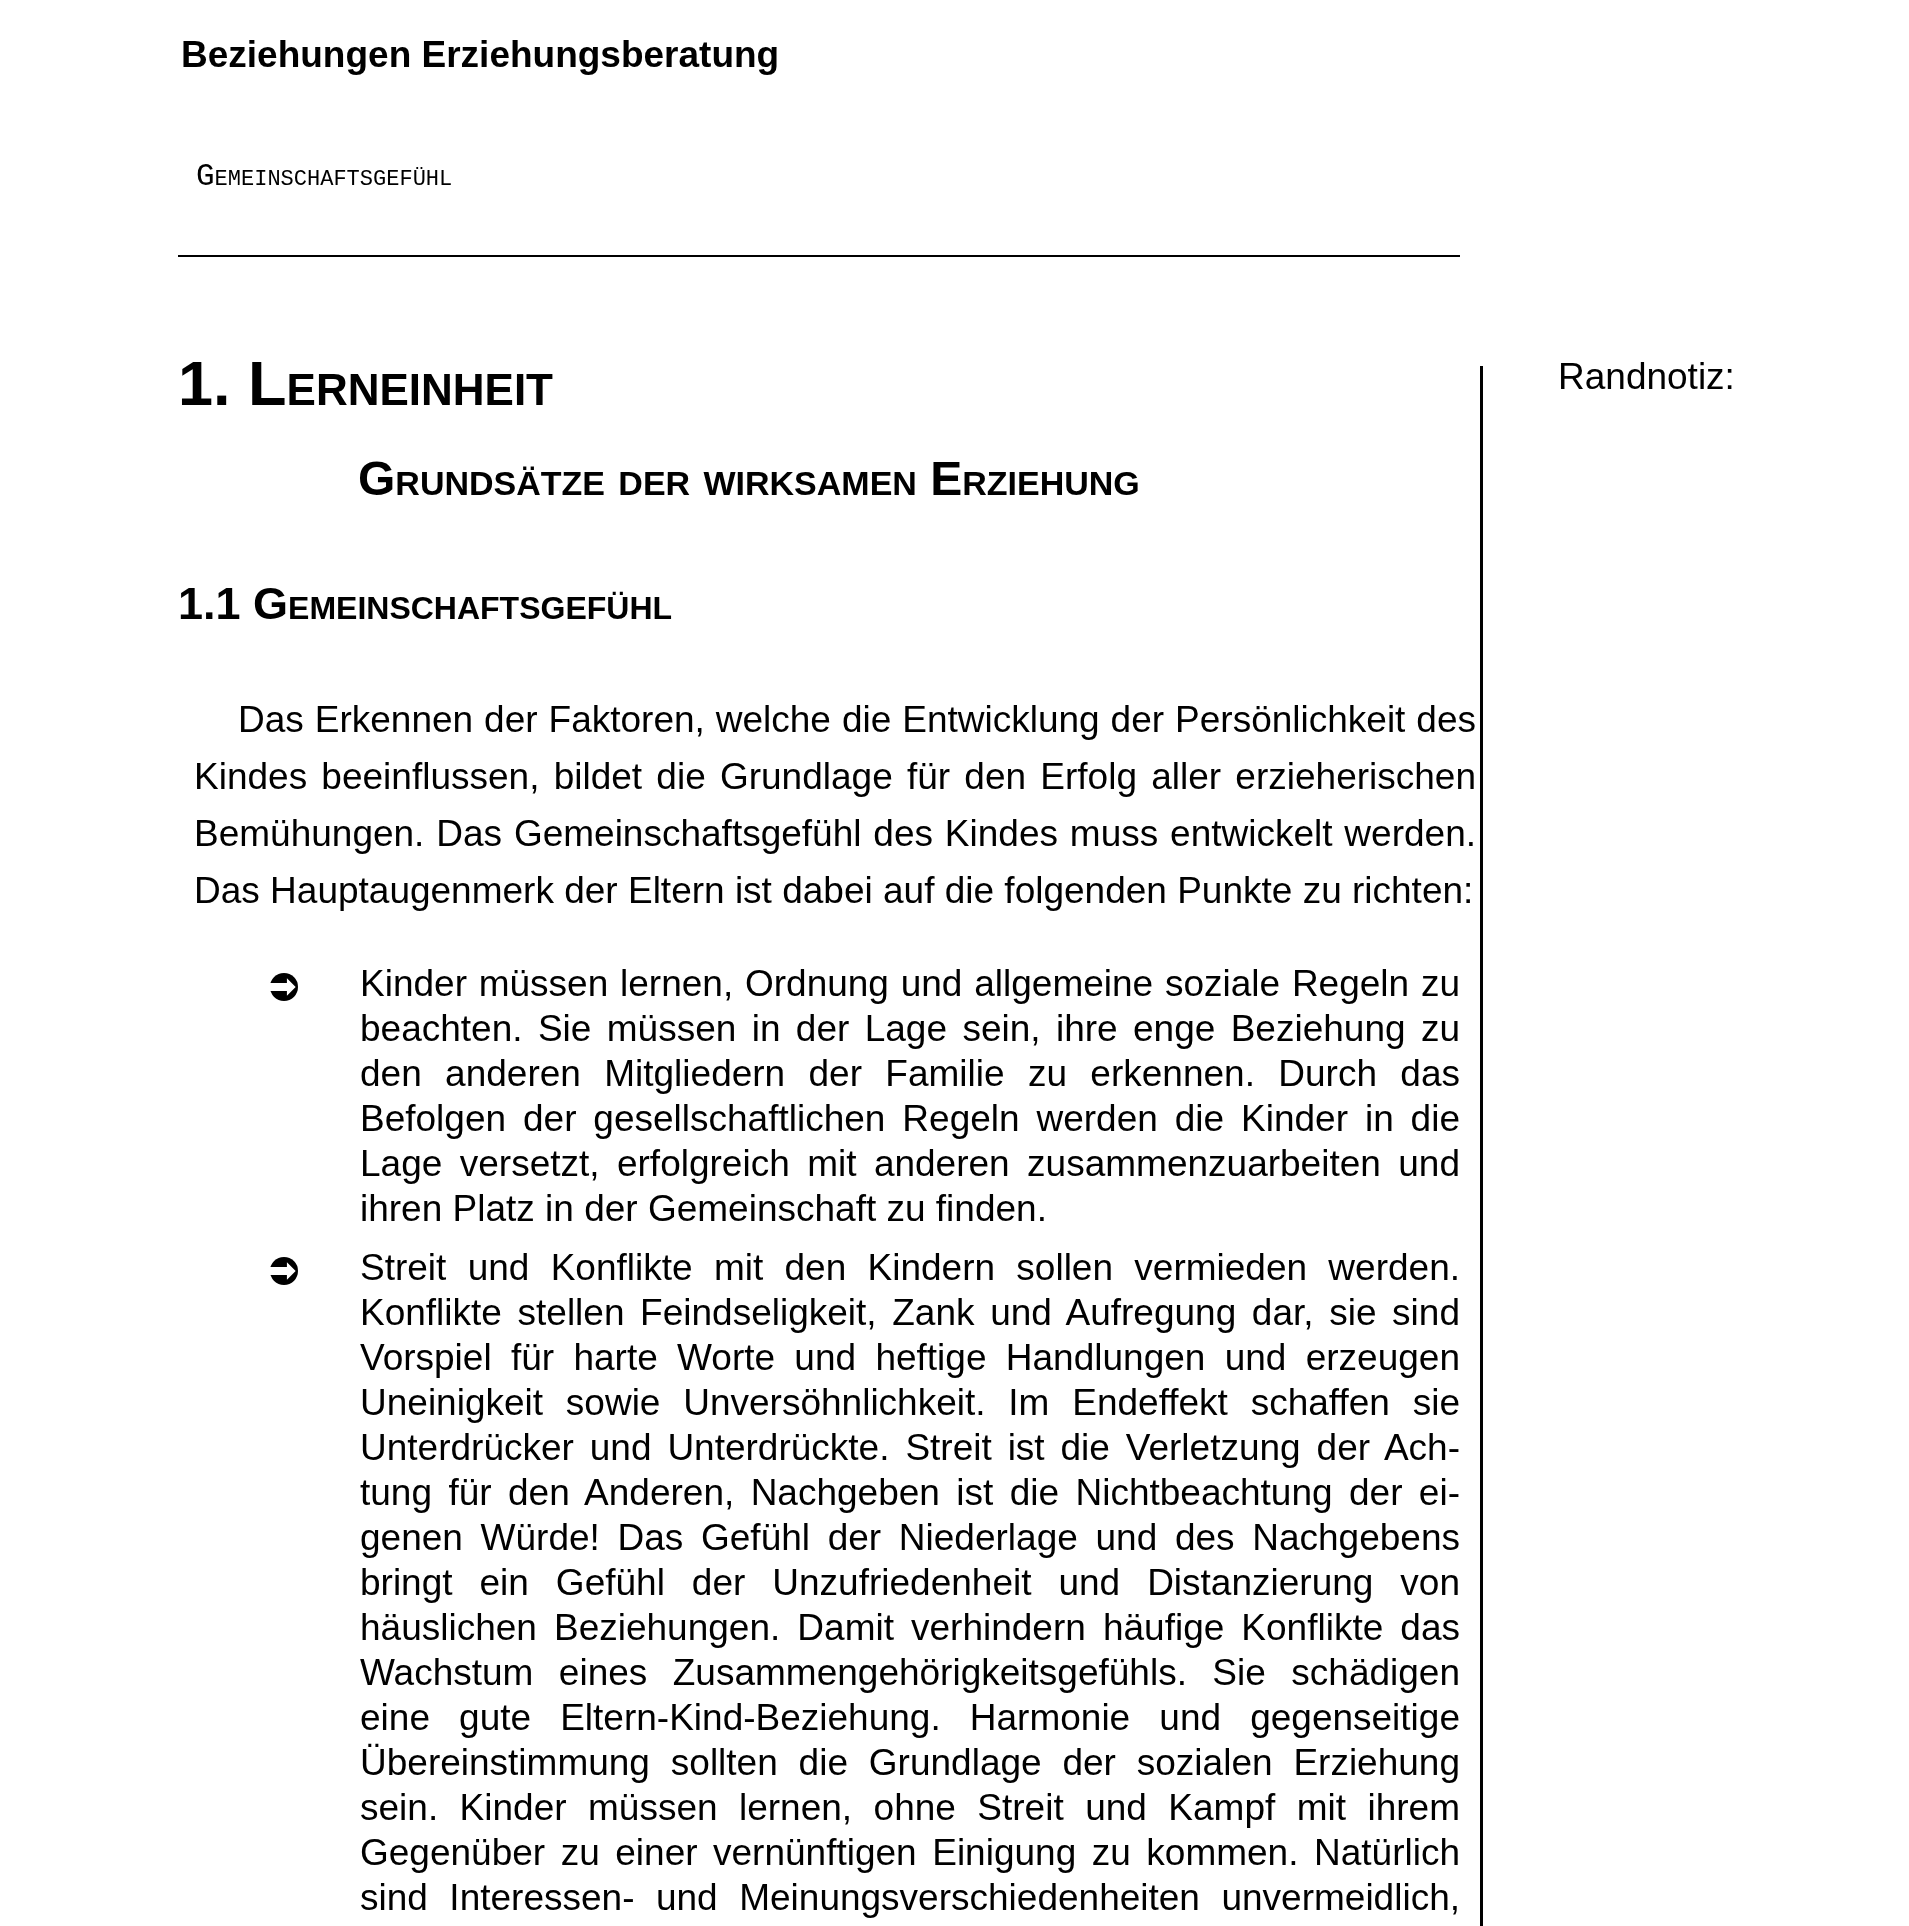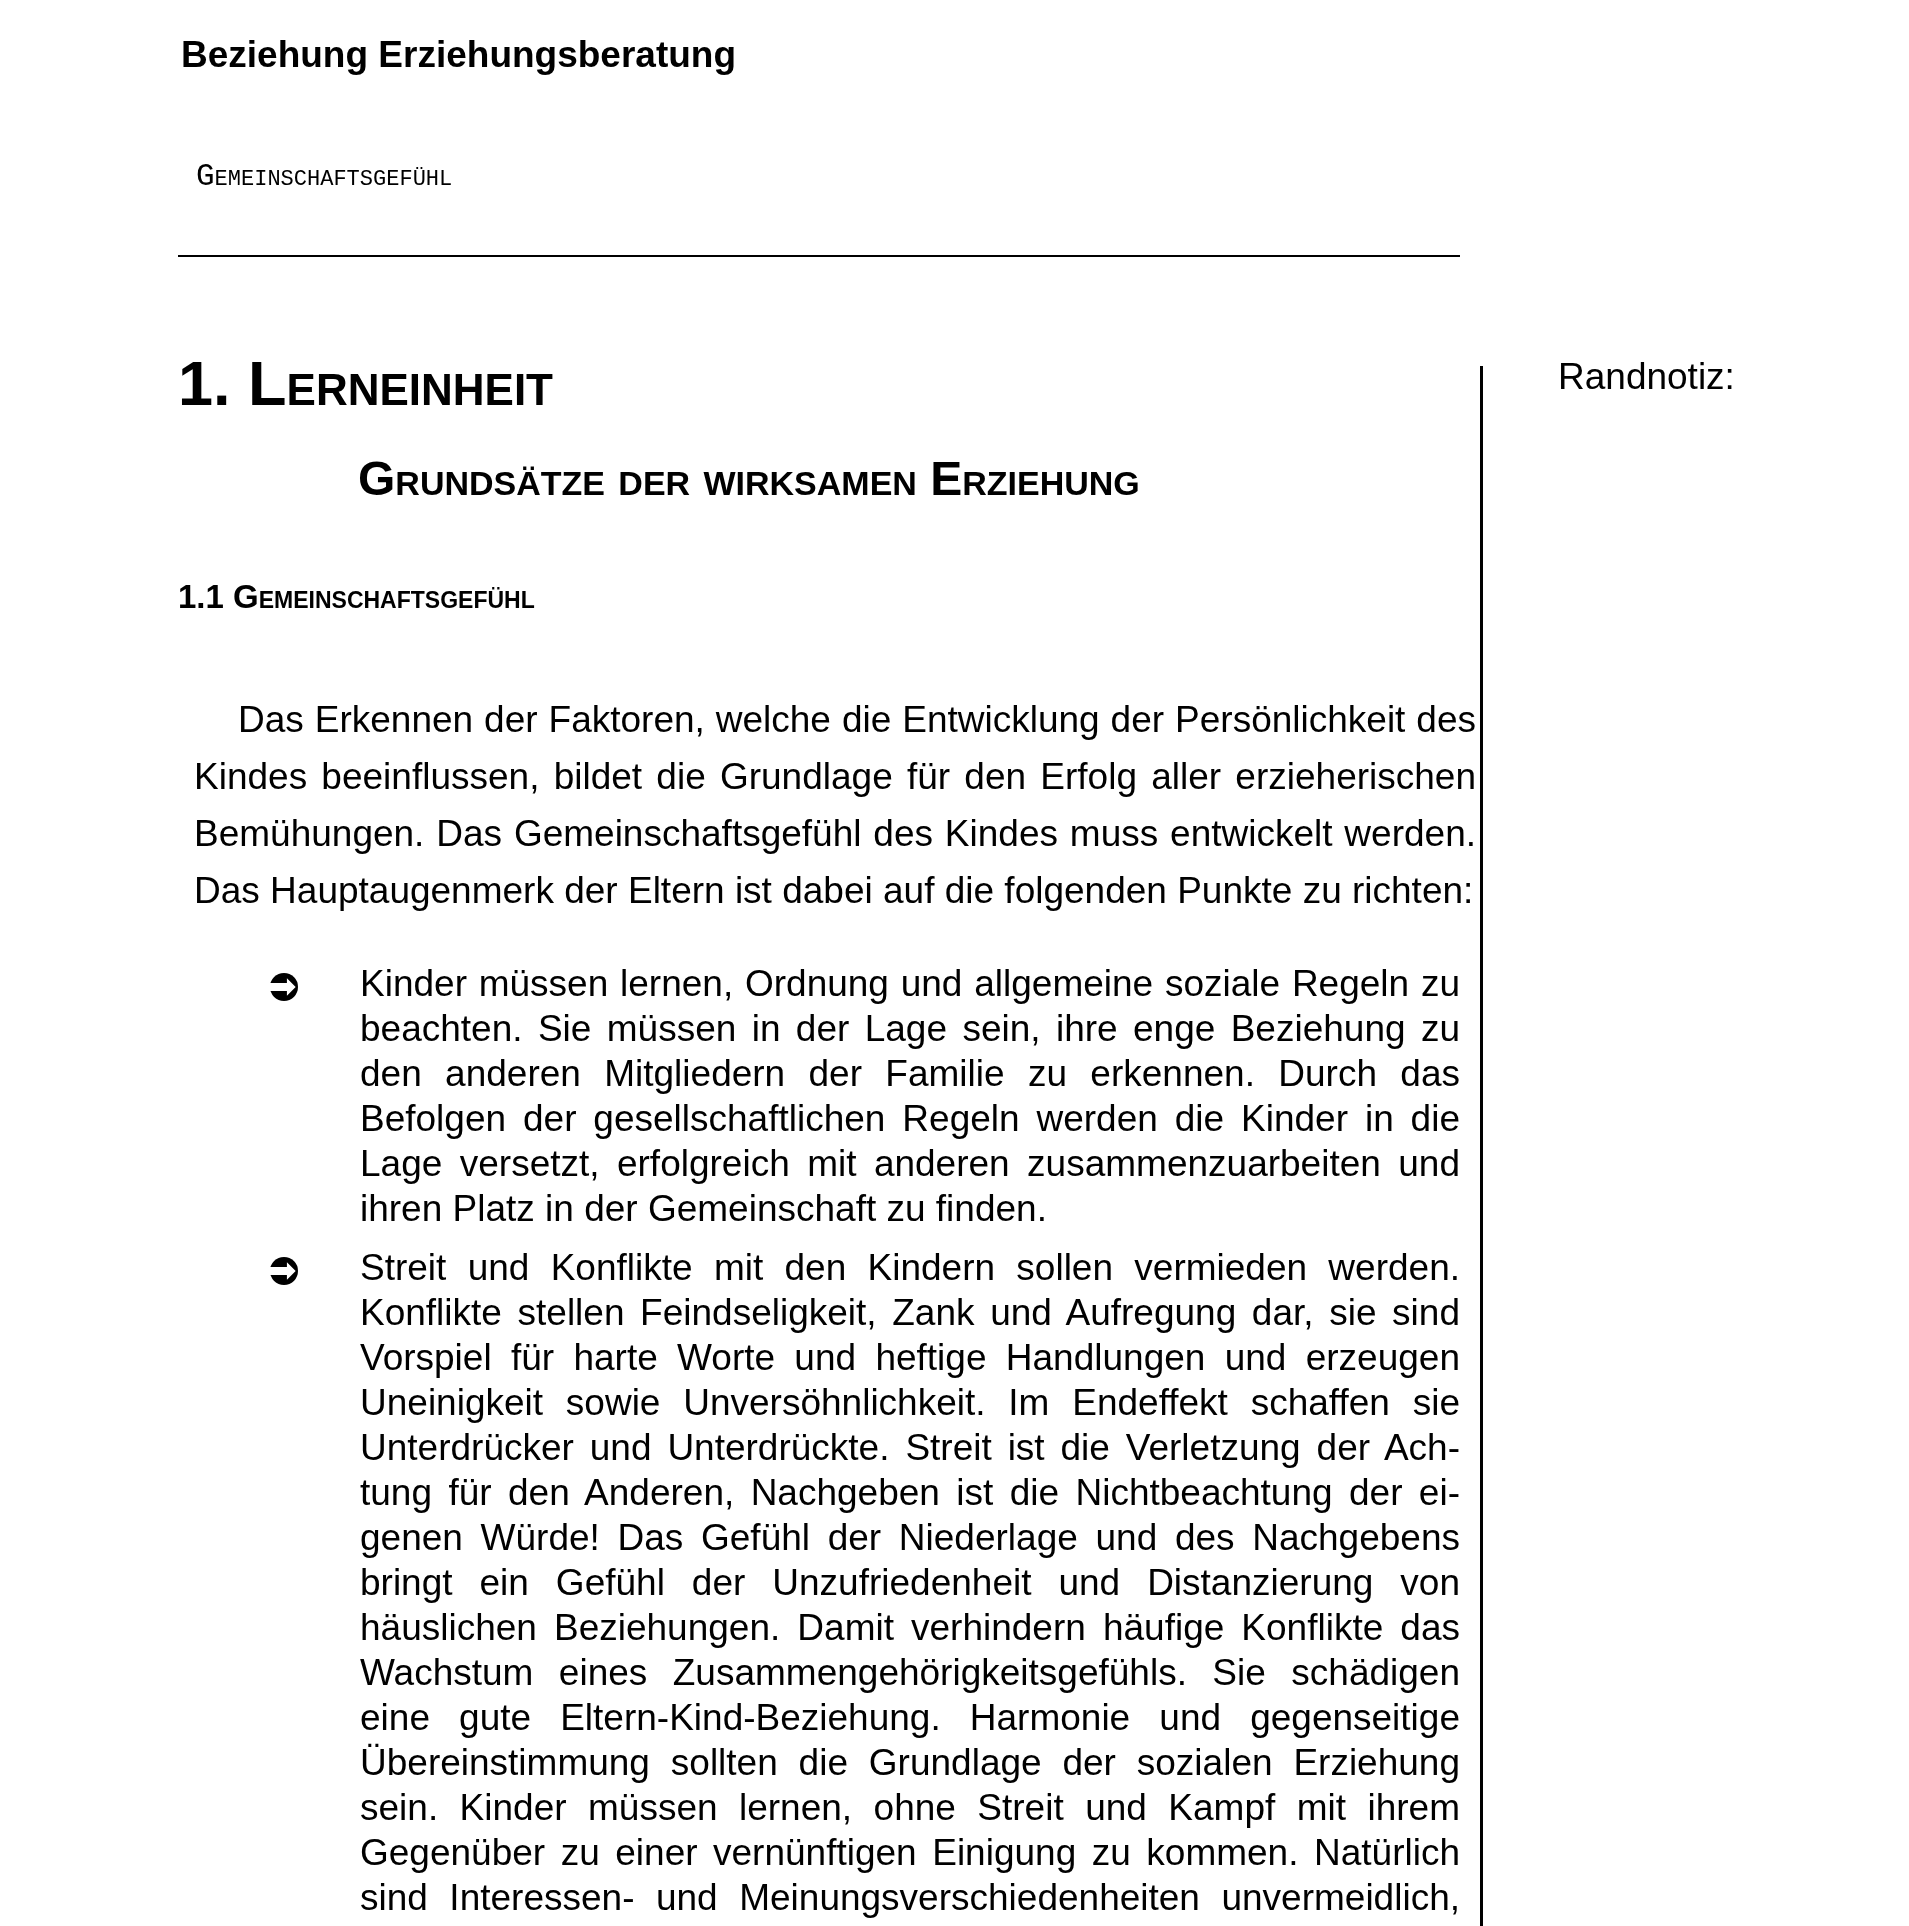--- a/index.html
+++ b/index.html
@@ -5,30 +5,30 @@
   html, body { margin: 0; padding: 0; background: #ffffff; }
   body { width: 1910px; height: 2703px; position: relative; overflow: hidden; font-family: "Liberation Sans", sans-serif; color: #000; }
   .abs { position: absolute; }
   .running-title { left: 181px; top: 34px; font-size: 37px; font-weight: bold; }
   .running-section { left: 196px; top: 159px; font-size: 31px; font-variant: small-caps; letter-spacing: 0px; font-family: Liberation Mono, monospace; }
   .header-rule { left: 178px; top: 255px; width: 1282px; height: 2.3px; background: #000; }
   .vrule { left: 1480px; top: 366px; width: 3.1px; height: 2225px; background: #000; }
   .randnotiz { left: 1514px; top: 356px; font-size: 37px; margin-left: 44px; }
   .chapter-title { left: 178px; top: 347px; font-size: 63px; font-weight: bold; font-variant: small-caps; }
   .chapter-subtitle { left: 358px; top: 451px; font-size: 48px; font-weight: bold; font-variant: small-caps; }
-  .section-title { left: 178px; top: 578px; font-size: 33px; font-weight: bold; font-variant: small-caps; }
+  .section-title { left: 178px; top: 578px; font-size: 45px; font-weight: bold; font-variant: small-caps; }
   .intro { left: 178px; top: 675px; width: 1282px; font-size: 37px; line-height: 57px; text-align: justify; text-indent: 44px; margin: 16px; }
   .bullets { left: 178px; top: 961px; width: 1282px; margin: 0; padding: 0; list-style: none; }
   .bullet { position: relative; padding-left: 182px; font-size: 37px; line-height: 45px; text-align: justify; margin-bottom: 13.5px; }
   .bullet-icon { position: absolute; left: 92px; top: 12.3px; width: 28px; height: 28px; }
 </style>
 </head>
 <body>
 
-<div class="abs running-title">Beziehung Erziehungsberatung</div>
+<div class="abs running-title">Beziehungen Erziehungsberatung</div>
 <div class="abs running-section">Gemeinschaftsgefühl</div>
 <div class="abs header-rule"></div>
 
 <div class="abs vrule"></div>
 <div class="abs randnotiz">Randnotiz:</div>
 
 <h1 class="abs chapter-title" style="margin:0;">1. Lerneinheit</h1>
 <h2 class="abs chapter-subtitle" style="margin:0;">Grundsätze der wirksamen Erziehung</h2>
 <h3 class="abs section-title" style="margin:0;">1.1 Gemeinschaftsgefühl</h3>
 

